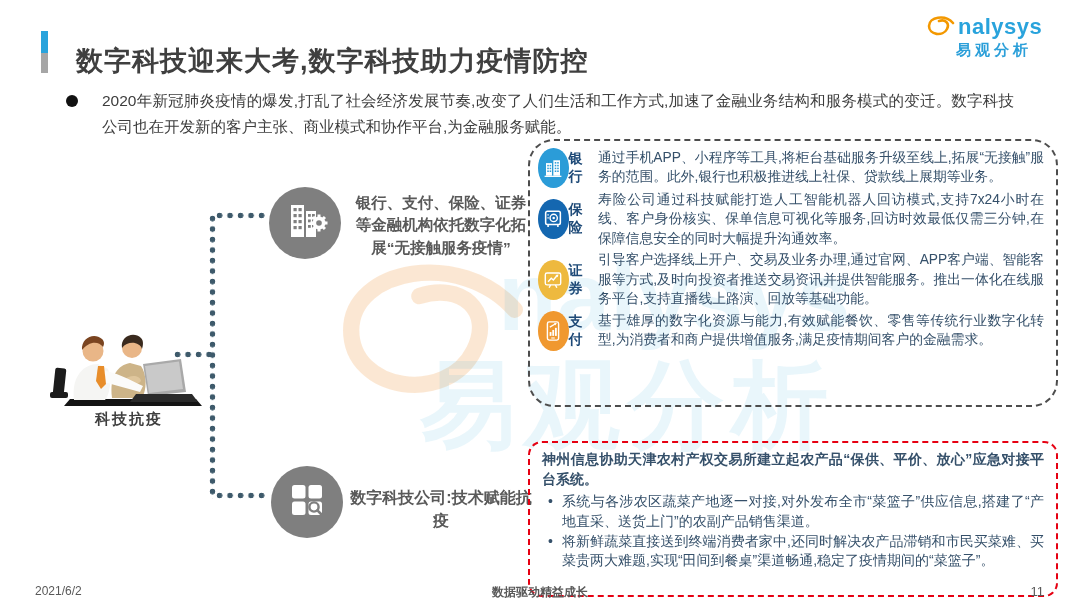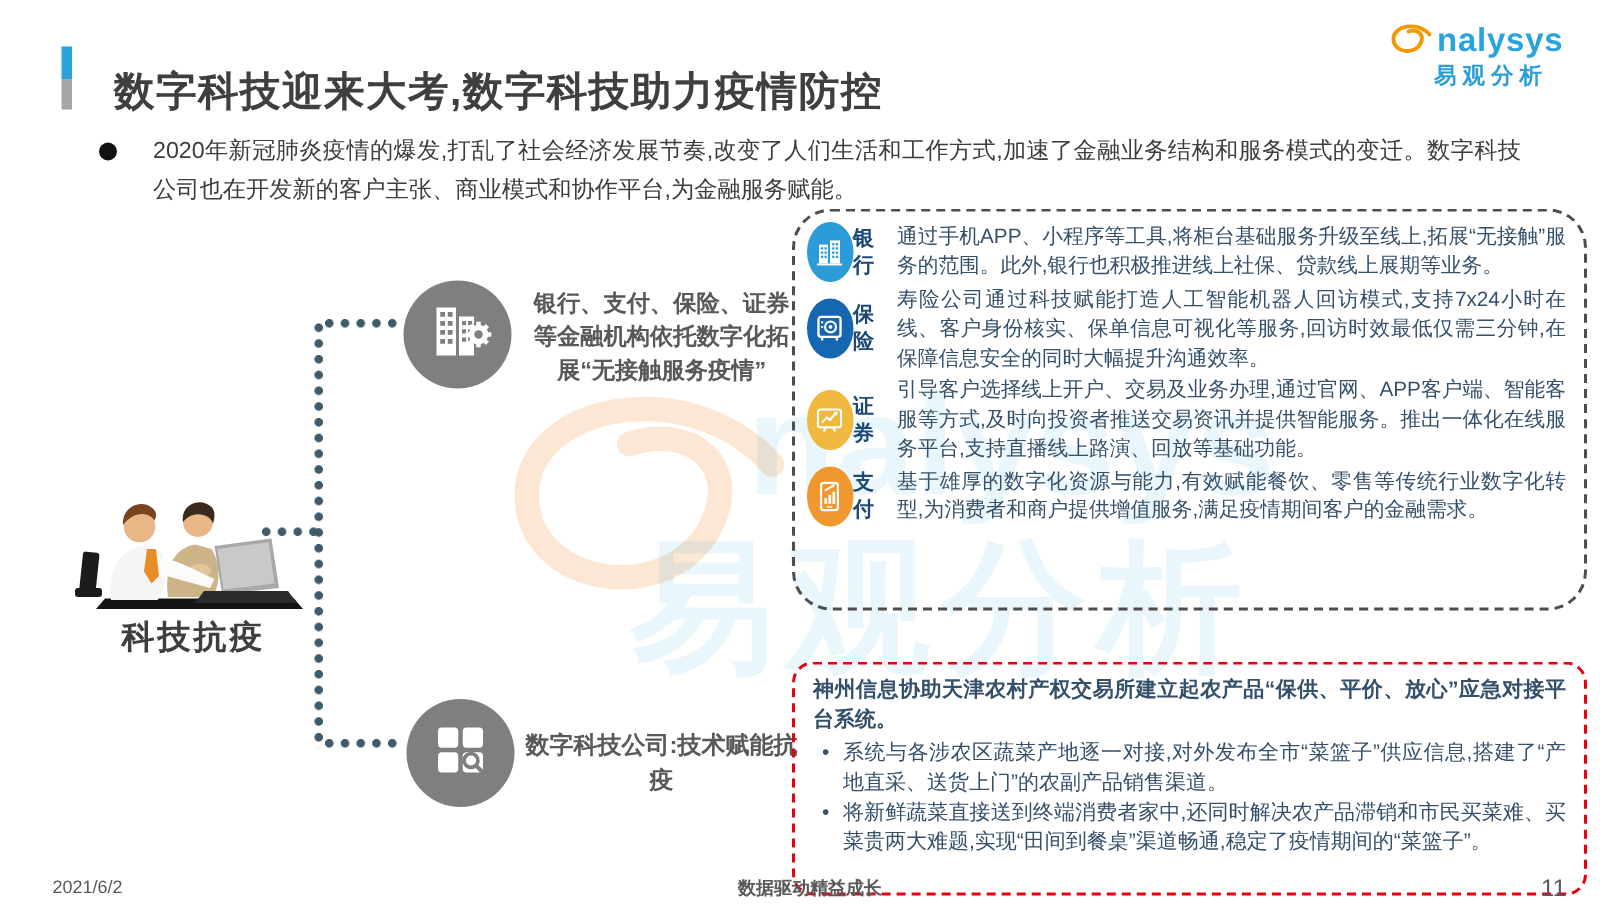--- a/index.html
+++ b/index.html
@@ -51,25 +51,25 @@
   .c-bank{background:#2b9cd8;} .c-ins{background:#1467b0;} .c-sec{background:#eeb93e;} .c-pay{background:#f0982f;}
   
   .case-box{left:528px;top:441px;width:530px;border:2px dashed #e60012;border-radius:14px;
     box-sizing:border-box;padding:7px 12px 8px 12px;}
   .case-head{font-size:14px;font-weight:700;color:#35506a;line-height:1.42;text-align:justify;}
   .case-list{margin:2px 0 16px 0;padding:0 0 0 6px;list-style:none;}
   .case-list li{position:relative;padding-left:14px;font-size:14px;color:#35506a;line-height:1.42;text-align:justify;}
   .case-list li::before{content:"•";position:absolute;left:0;top:0;color:#35506a;}
   
   .illus{left:46px;top:318px;}
-  .caption{left:46px;top:410px;width:166px;text-align:center;font-size:22px;font-weight:700;color:#3f3f3f;letter-spacing:2px;}
+  .caption{left:46px;top:410px;width:166px;text-align:center;font-size:15px;font-weight:700;color:#3f3f3f;letter-spacing:2px;}
   
   .footer-date{left:35px;top:584px;font-size:12px;color:#595959;}
   .footer-center{left:0;top:584px;width:1080px;text-align:center;font-size:12px;color:#595959;font-weight:bold;}
-  .footer-page{right:36px;top:584px;font-size:16px;color:#595959;}
+  .footer-page{right:36px;top:584px;font-size:13px;color:#595959;}
 </style>
 </head>
 <body>
 
 <div class="slide">
 
   <div class="abs wm wm-swirl">
     <svg width="230" height="150" viewBox="0 0 30 22">
       <path d="M27 7 C19 -2 3 1 3 10 C3 19 17 21 21 13 C24 7 19 3 13 5" fill="none" stroke="#f5b87a" stroke-width="2.4" stroke-linecap="round"></path>
     </svg>

